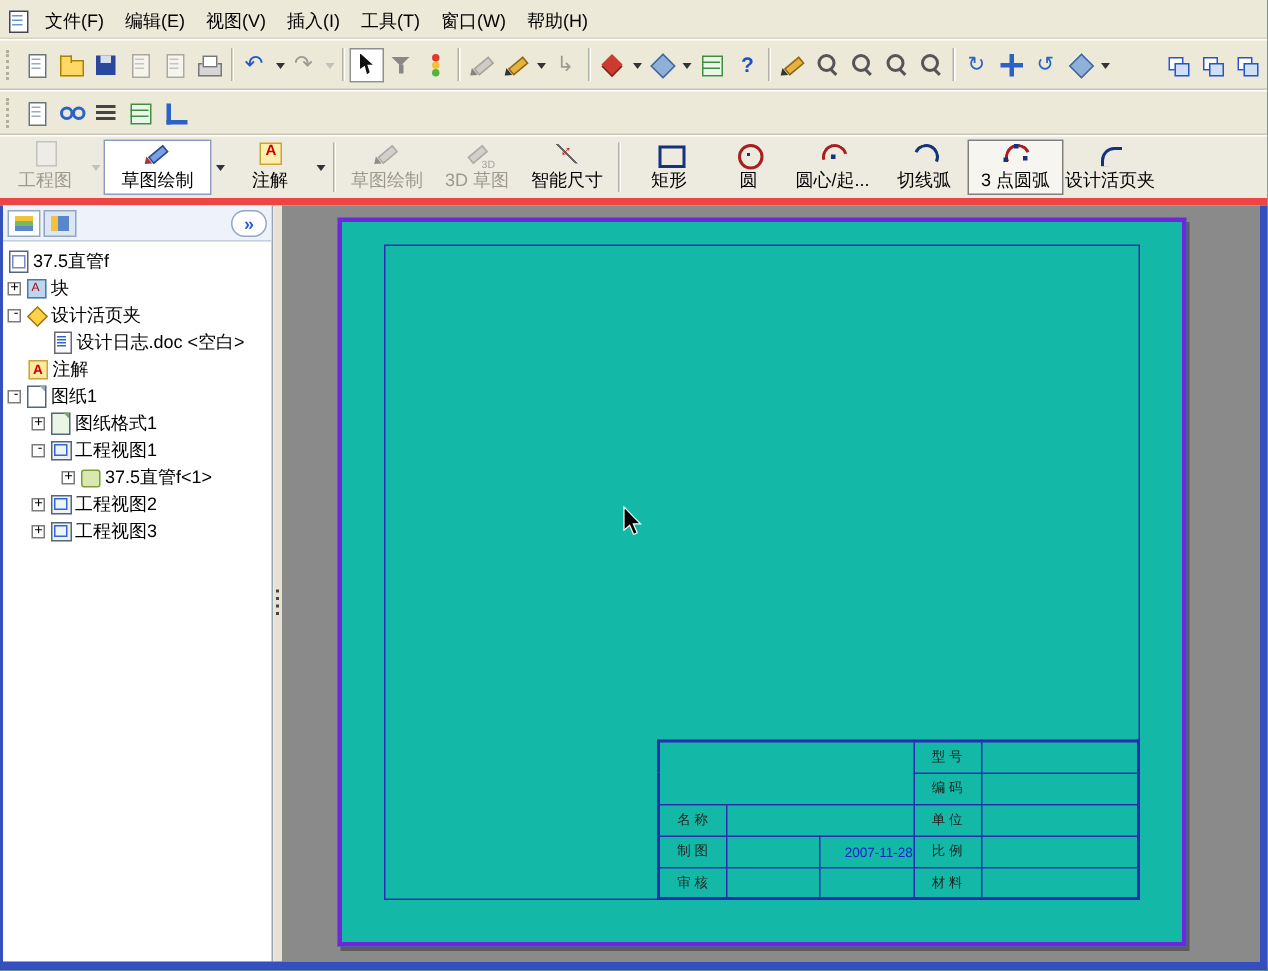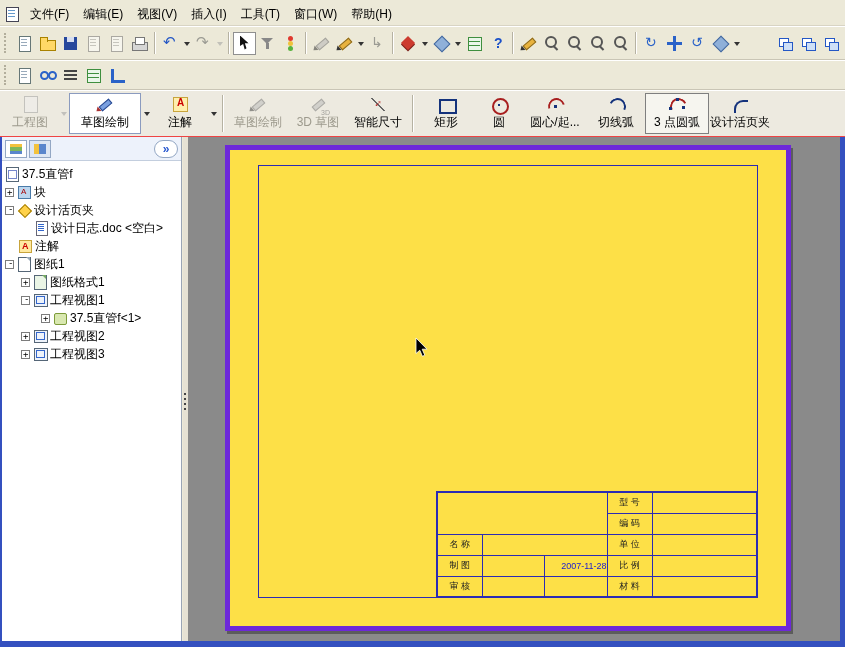--- a/index.html
+++ b/index.html
@@ -64,21 +64,21 @@
   .icn.rotate::before  { content:"↺"; position:absolute; left:2px; top:-1px; font-size:14px; color:#2a62c8; }
   .icn.winpair::before { content:""; position:absolute; left:2px; top:3px; width:8px; height:7px; background:#fff; border:1px solid #2457c5; }
   .icn.winpair::after  { content:""; position:absolute; left:6px; top:7px; width:8px; height:7px; background:#cfe0f7; border:1px solid #2457c5; }
   .icn.glasses::before { content:""; position:absolute; left:1px; top:4px; width:5px; height:5px; border:2px solid #2a62c8; border-radius:50%; }
   .icn.glasses::after  { content:""; position:absolute; left:9px; top:4px; width:5px; height:5px; border:2px solid #2a62c8; border-radius:50%; }
   .icn.lines::before   { content:""; position:absolute; left:2px; top:3px; width:13px; height:2px; background:#444; box-shadow:0 4px 0 #444,0 8px 0 #444; }
   .icn.corner::before  { content:""; position:absolute; left:3px; top:2px; width:11px; height:11px; border-left:3px solid #2a62c8; border-bottom:3px solid #2a62c8; }
 
   
   .cmbar { position:absolute; left:0; top:90px; width:100%; height:47px; display:flex; align-items:stretch;
-           border-top:1px solid #fff; border-bottom:1px solid #ef4444; background:#EDEAE0; padding:2px; }
+           border-top:1px solid #fff; border-bottom:5px solid #ef4444; background:#EDEAE0; padding:2px; }
   .cmtab,.cmtool { display:flex; flex-direction:column; align-items:center; justify-content:center; gap:1px;
            font-size:12px; color:#000; flex:none; white-space:nowrap; }
   .cmtab { width:56px; } .cmtab.w72 { width:72px; }
   .cmtab.active { border:1px solid #8b9bbf; background:#fff; }
   .cmtab.disabled,.cmtool.disabled { color:#9d9a8d; }
   .cmtool { width:58px; } .cmtool.w62 { width:62px; } .cmtool.w64 { width:64px; } .cmtool.w48 { width:48px; }
   .cmtool.selected { border:1px solid #7f7f7f; background:#f6f5ef; }
   .cmtool.disabled .ci,.cmtab.disabled .ci { filter:grayscale(1) opacity(.5); }
   .cmdd { width:11px; display:flex; align-items:center; justify-content:center; flex:none; }
   .ci { width:20px; height:17px; position:relative; flex:none; }
@@ -140,22 +140,22 @@
   .t-sheetf::after { content:""; position:absolute; right:1px; top:0; border-left:4px solid transparent; border-top:4px solid #7a6; }
   .t-view::before  { content:""; position:absolute; left:1px; top:1px; width:12px; height:11px; background:#eef3fa; border:1px solid #567; }
   .t-view::after   { content:""; position:absolute; left:3px; top:3px; width:7px; height:6px; border:1px solid #36c; }
   .t-part::before  { content:""; position:absolute; left:1px; top:2px; width:11px; height:10px; background:#d9e8b0; border:1px solid #7d9b3a; border-radius:2px; }
 
   #splitter { position:absolute; left:183px; top:137px; width:5px; height:504px; background:#E6E2D4; }
   #splitter::before { content:""; position:absolute; left:1px; top:256px; width:2px; height:2px; background:#444;
                       box-shadow:0 5px 0 #444,0 10px 0 #444,0 15px 0 #444; }
 
   #viewport { position:absolute; left:188px; top:137px; width:652px; height:504px; background:#8A8A8A; overflow:hidden; }
-  #sheet { position:absolute; left:37px; top:8px; width:566px; height:486px; background:#fde047;
-           border:5px solid #6d28d9; box-shadow:2px 3px 0 rgba(35,35,35,.45); }
+  #sheet { position:absolute; left:37px; top:8px; width:566px; height:486px; background:#14b8a6;
+           border:3px solid #6d28d9; box-shadow:2px 3px 0 rgba(35,35,35,.45); }
   #inner-border { position:absolute; left:28px; top:15px; right:28px; bottom:28px; border:1px solid #2b2bb4; }
   .tblock { position:absolute; right:28px; bottom:28px; width:320px; border-collapse:collapse; table-layout:fixed;
             border:2px solid #2b2bb4; }
   .tblock td { border:1px solid #2b2bb4; height:21px; padding:0; font-size:9px; text-align:center; color:#222; }
   .tblock td.date { color:#1a1ad0;text-align:right; }
   .cursor { position:absolute; left:227px; top:200px; }
 
   #frame-left   { position:absolute; left:0; top:137px; width:2px; height:510px; background:#3450bf; }
   #frame-right  { position:absolute; right:0; top:137px; width:5px; height:510px; background:#3450bf; }
   #frame-bottom { position:absolute; left:0; bottom:0; width:100%; height:6px; background:#3450bf; }

